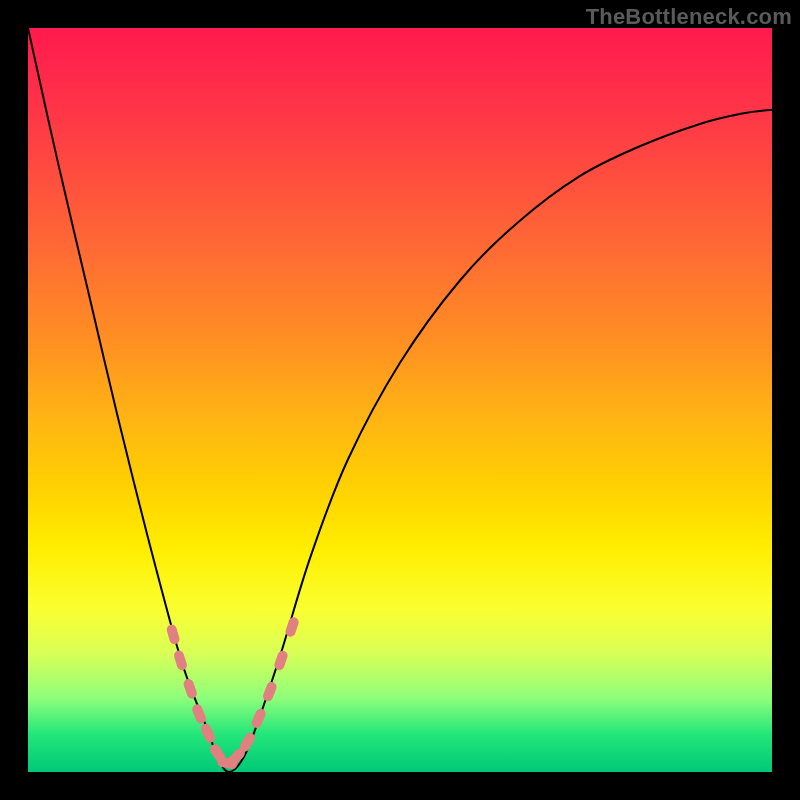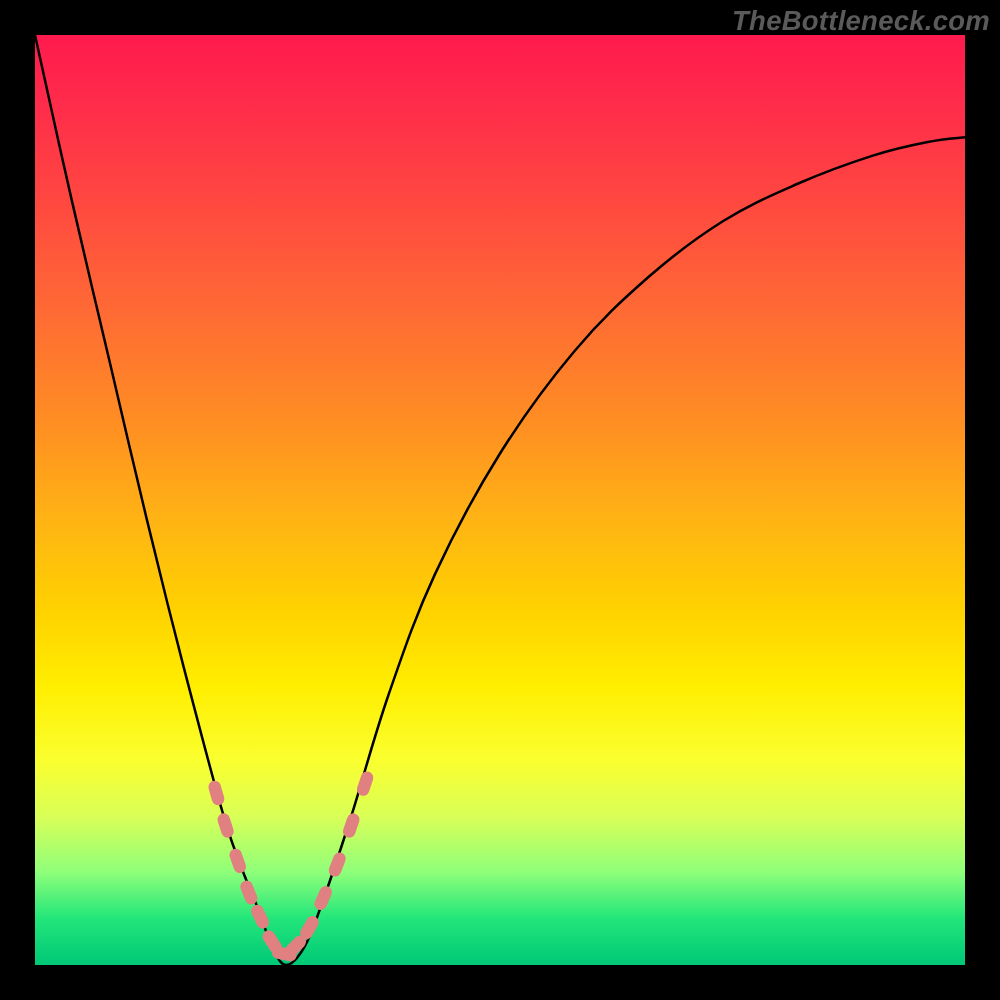--- a/index.html
+++ b/index.html
@@ -43,21 +43,20 @@
   .watermark {
     position: absolute;
     top: 4px;
     right: 8px;
     font-family: Arial, Helvetica, sans-serif;
     font-size: 22px;
     font-weight: 600;
     color: #5a5a5a;
     letter-spacing: 0.2px;
     user-select: none;
-    font-style: italic;
   }
   svg.curve {
     position: absolute;
     left: 0;
     top: 0;
     width: 744px;
     height: 744px;
     overflow: visible;
   }
   .curve path {

